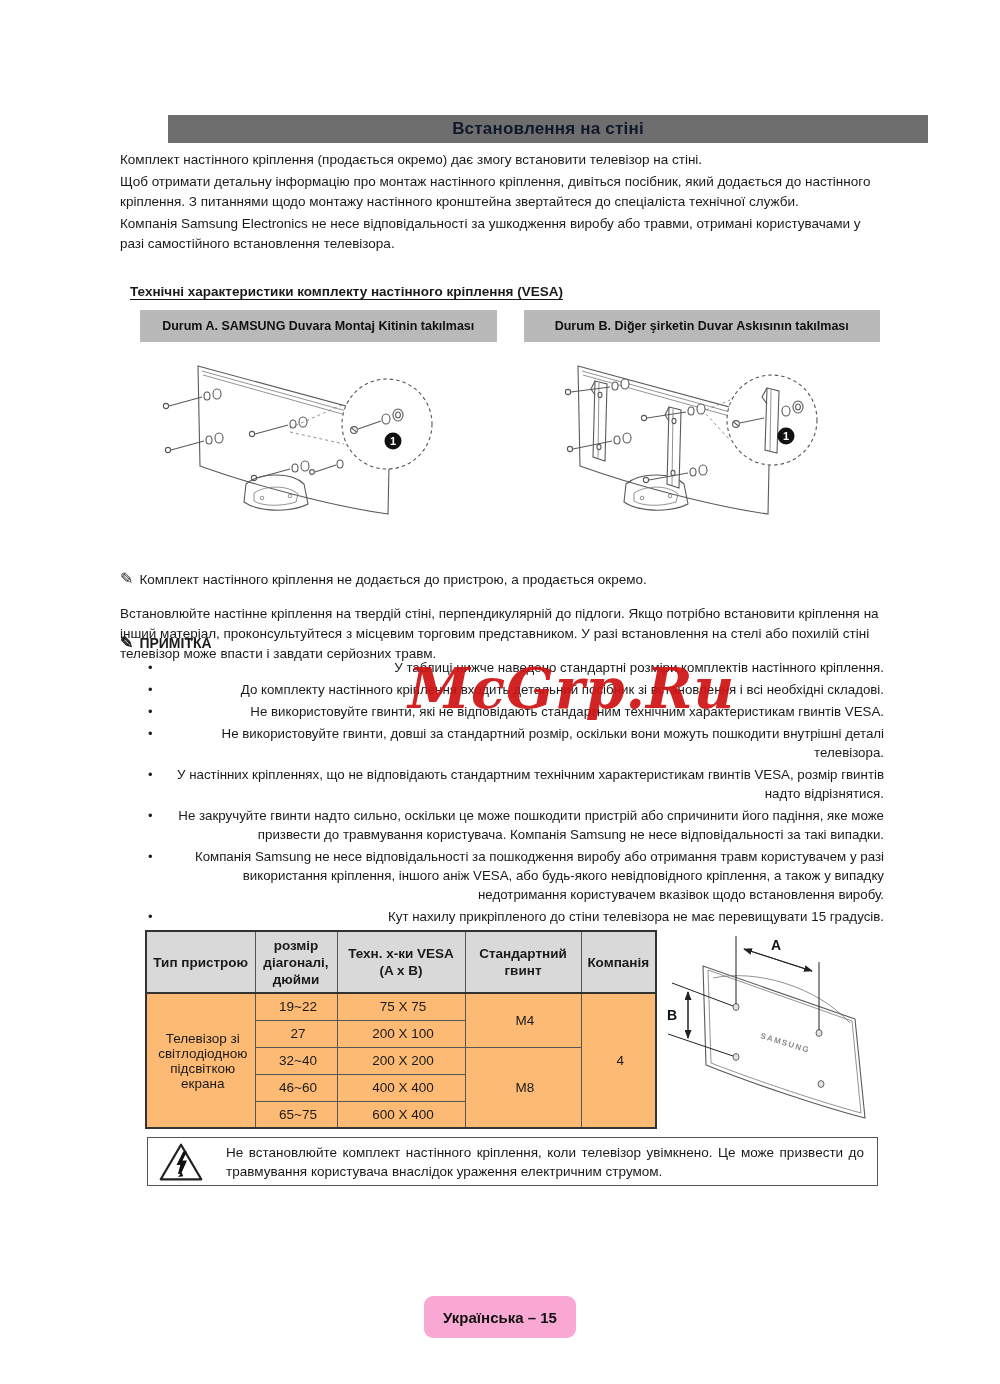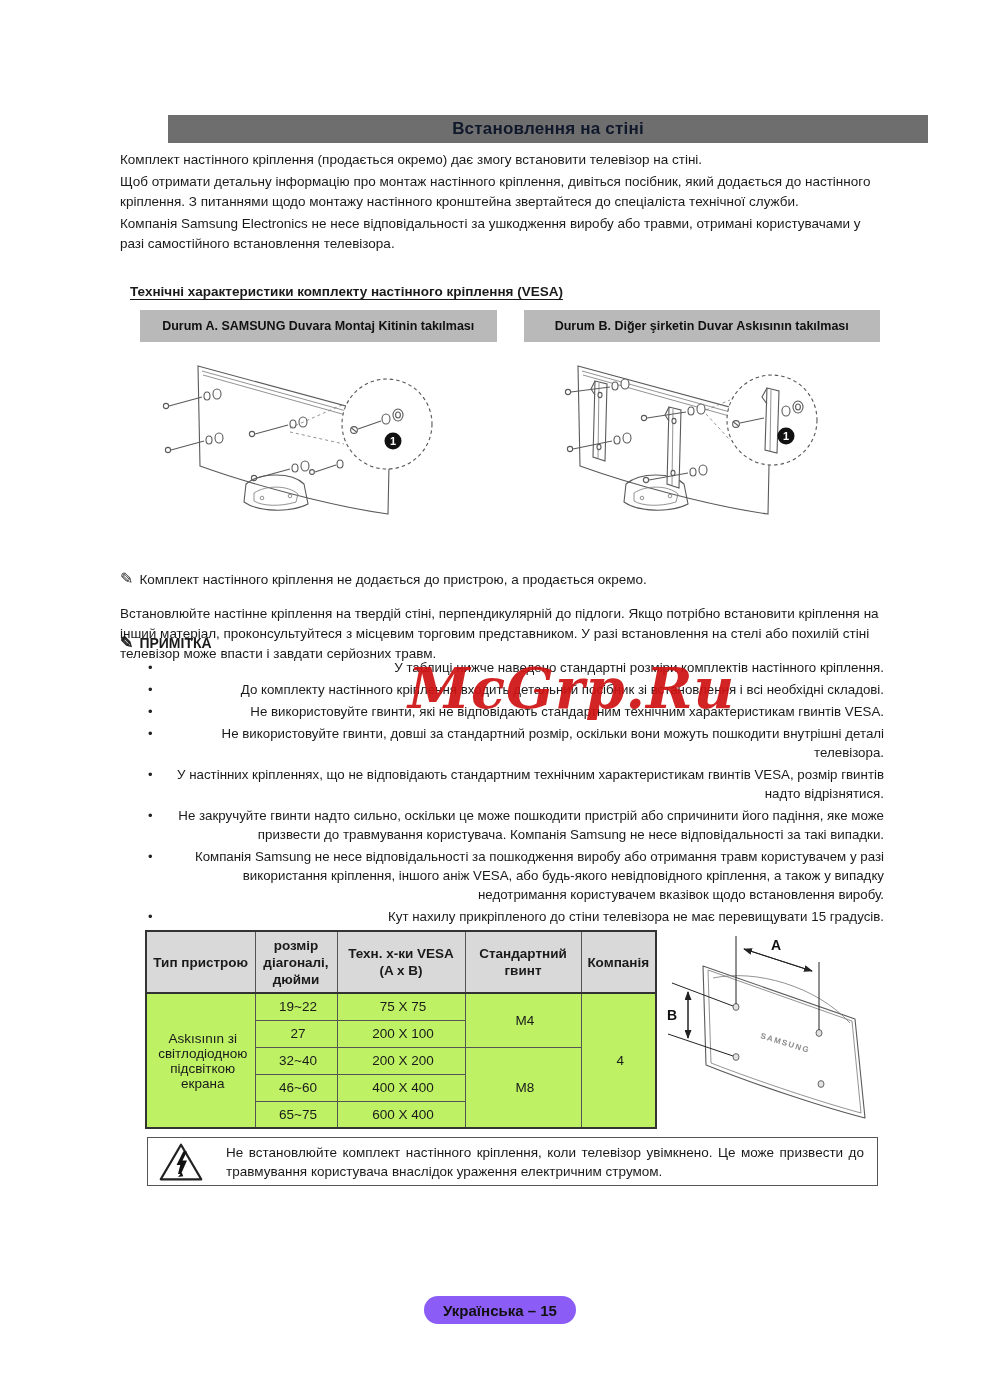--- a/index.html
+++ b/index.html
@@ -42,32 +42,32 @@
     font-family:"DejaVu Serif", serif; font-style:italic; font-weight:bold;
     font-size:56px; color:#cf1212; opacity:.92; letter-spacing:1px; pointer-events:none;
   }
   .table-wrap { position:absolute; left:145px; top:930px; }
   table.spec { border-collapse:collapse; table-layout:fixed; width:510px; border:2px solid #333; }
   table.spec th, table.spec td {
     border:1px solid #555; text-align:center; vertical-align:middle;
     font-size:13.5px; padding:3px 4px;
   }
   table.spec th { background:#d9d9d9; font-weight:bold; height:62px; line-height:17px; }
-  table.spec td { height:27px; background:#bef264;padding-left:8px; }
+  table.spec td { height:27px; background:#fdba74;padding-left:8px; }
   table.spec thead th { border-bottom:2px solid #333; }
   col.c1{width:109px} col.c2{width:82px} col.c3{width:128px} col.c4{width:116px} col.c5{width:75px}
   .tv-diagram-wrap { position:absolute; left:656px; top:922px; }
   .warning-box {
     position:absolute; left:147px; top:1137px; width:731px; height:49px;
     border:1px solid #555; display:flex; align-items:center; padding:4px 10px;
   }
   .warning-text { font-size:13.5px; line-height:19px; width:638px; text-align:justify; margin-left:22px; }
   .footer-badge {
-    position:absolute; left:424px; top:1296px; width:152px; height:28px;
-    background:#8b5cf6; border-radius:17px; display:flex; align-items:center; justify-content:center;
+    position:absolute; left:424px; top:1296px; width:152px; height:42px;
+    background:#f9a8d4; border-radius:9px; display:flex; align-items:center; justify-content:center;
     font-size:15px; font-weight:bold; color:#111;
   }
   svg { display:block; }
   .lineart { stroke:#5a5a5a; fill:none; stroke-width:1.1; }
   .lineart-thin { stroke:#777; fill:none; stroke-width:.8; }
 </style>
 </head>
 <body>
 
 <div class="page">
@@ -252,21 +252,21 @@
         <tr>
           <th>Тип пристрою</th>
           <th>розмір діагоналі, дюйми</th>
           <th>Техн. х-ки VESA (A x B)</th>
           <th>Стандартний гвинт</th>
           <th>Компанія</th>
         </tr>
       </thead>
       <tbody>
         <tr>
-          <td rowspan="5">Askısının зі світлодіодною підсвіткою екрана</td>
+          <td rowspan="5">Телевізор зі світлодіодною підсвіткою екрана</td>
           <td>19~22</td>
           <td>75 X 75</td>
           <td rowspan="2">M4</td>
           <td rowspan="5">4</td>
         </tr>
         <tr>
           <td>27</td>
           <td>200 X 100</td>
         </tr>
         <tr>

